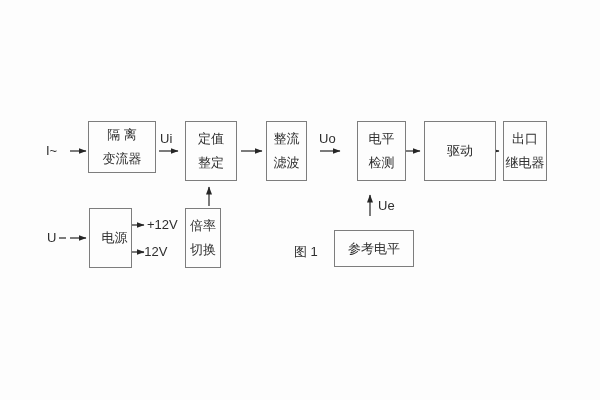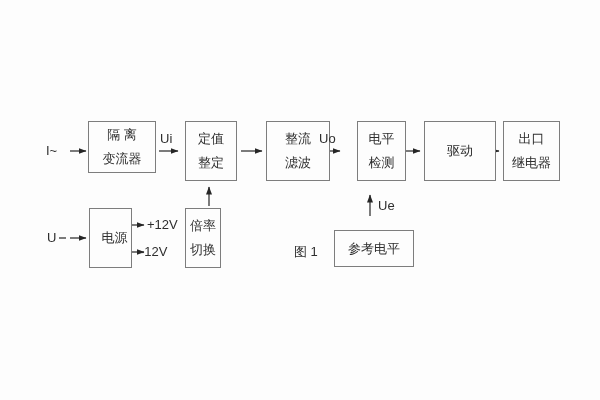--- a/index.html
+++ b/index.html
@@ -82,35 +82,35 @@
   <div class="box" style="left:88px; top:121px; width:68px; height:52px;">
     <span>隔 离</span>
     <span>变流器</span>
   </div>
 
   <div class="box" style="left:185px; top:121px; width:52px; height:60px;text-align:right;">
     <span>定值</span>
     <span>整定</span>
   </div>
 
-  <div class="box" style="left:266px; top:121px; width:64px; height:60px;">
+  <div class="box" style="left:266px; top:121px; width:41px; height:60px;">
     <span>整流</span>
     <span>滤波</span>
   </div>
 
   <div class="box" style="left:344px; top:121px; width:49px; height:60px;margin-left:13px;">
     <span>电平</span>
     <span>检测</span>
   </div>
 
   <div class="box one-line" style="left:424px; top:121px; width:72px; height:60px;justify-content:center;">
     <span>驱动</span>
   </div>
 
-  <div class="box" style="left:503px; top:121px; width:57px; height:60px;">
+  <div class="box" style="left:503px; top:121px; width:44px; height:60px;">
     <span>出口</span>
     <span>继电器</span>
   </div>
 
   <div class="box one-line" style="left:89px; top:208px; width:43px; height:60px;padding-left:8px;">
     <span>电源</span>
   </div>
 
   <div class="box" style="left:185px; top:208px; width:36px; height:60px;">
     <span>倍率</span>

